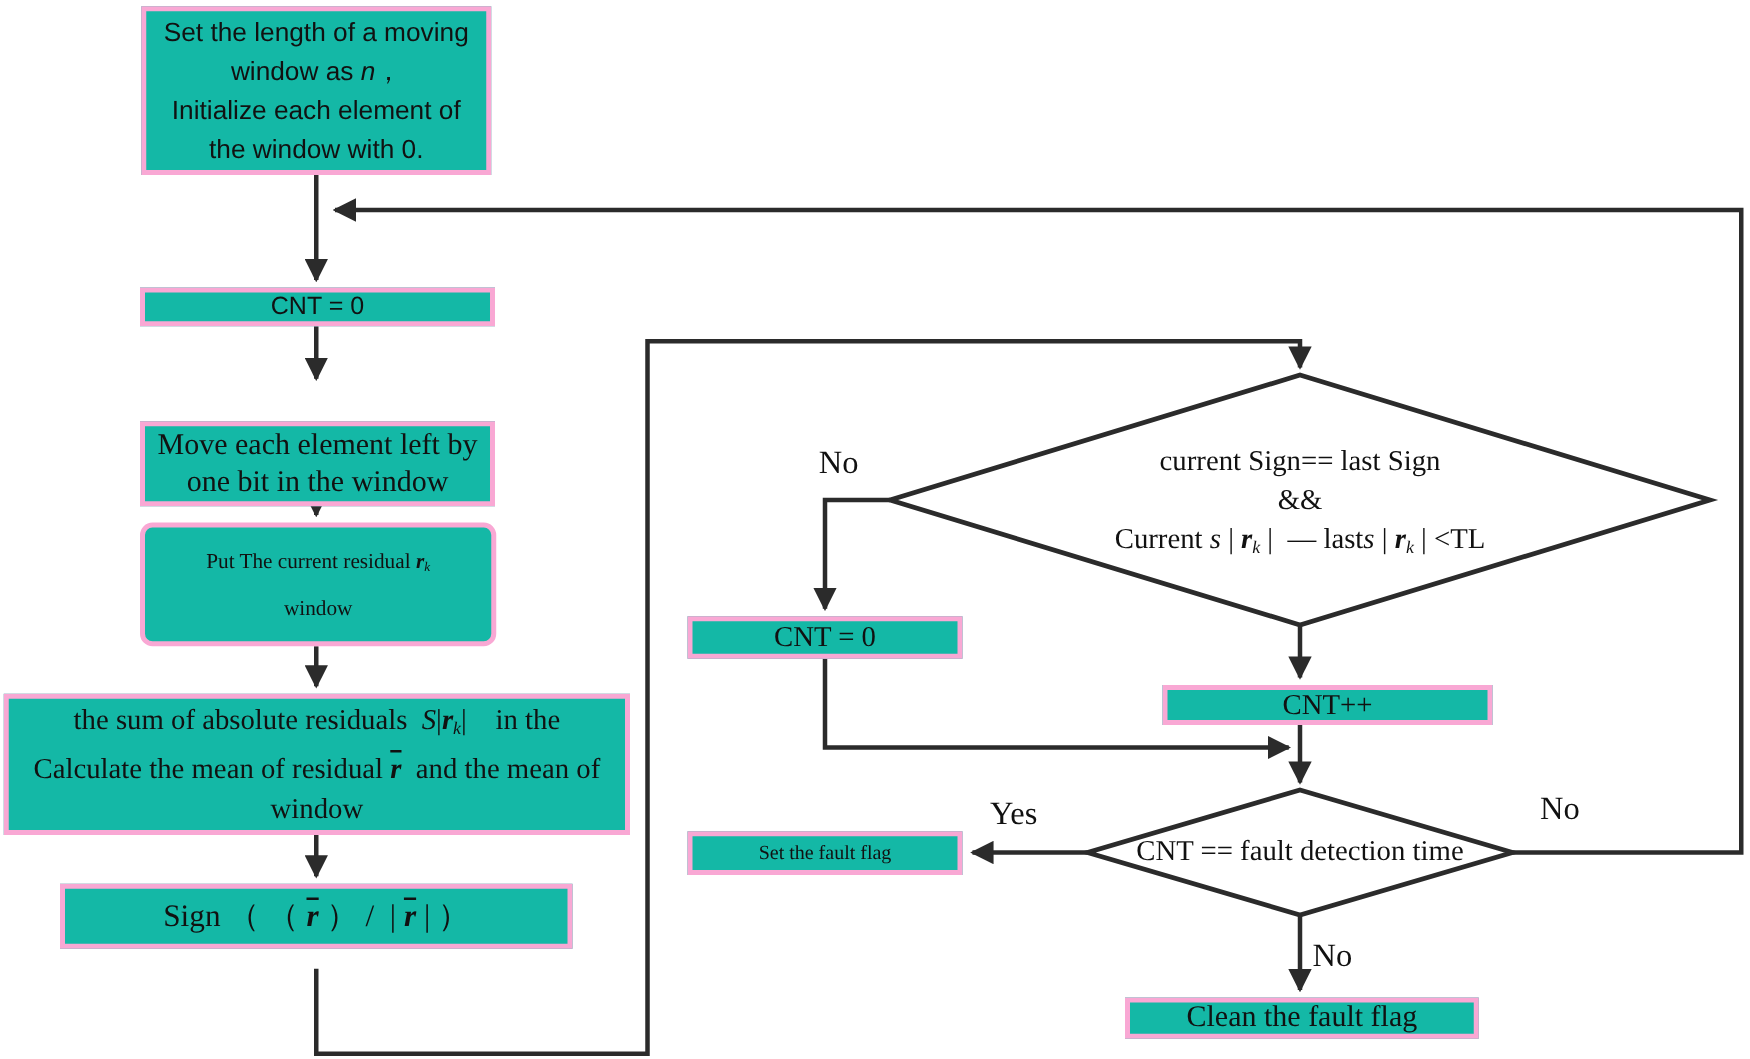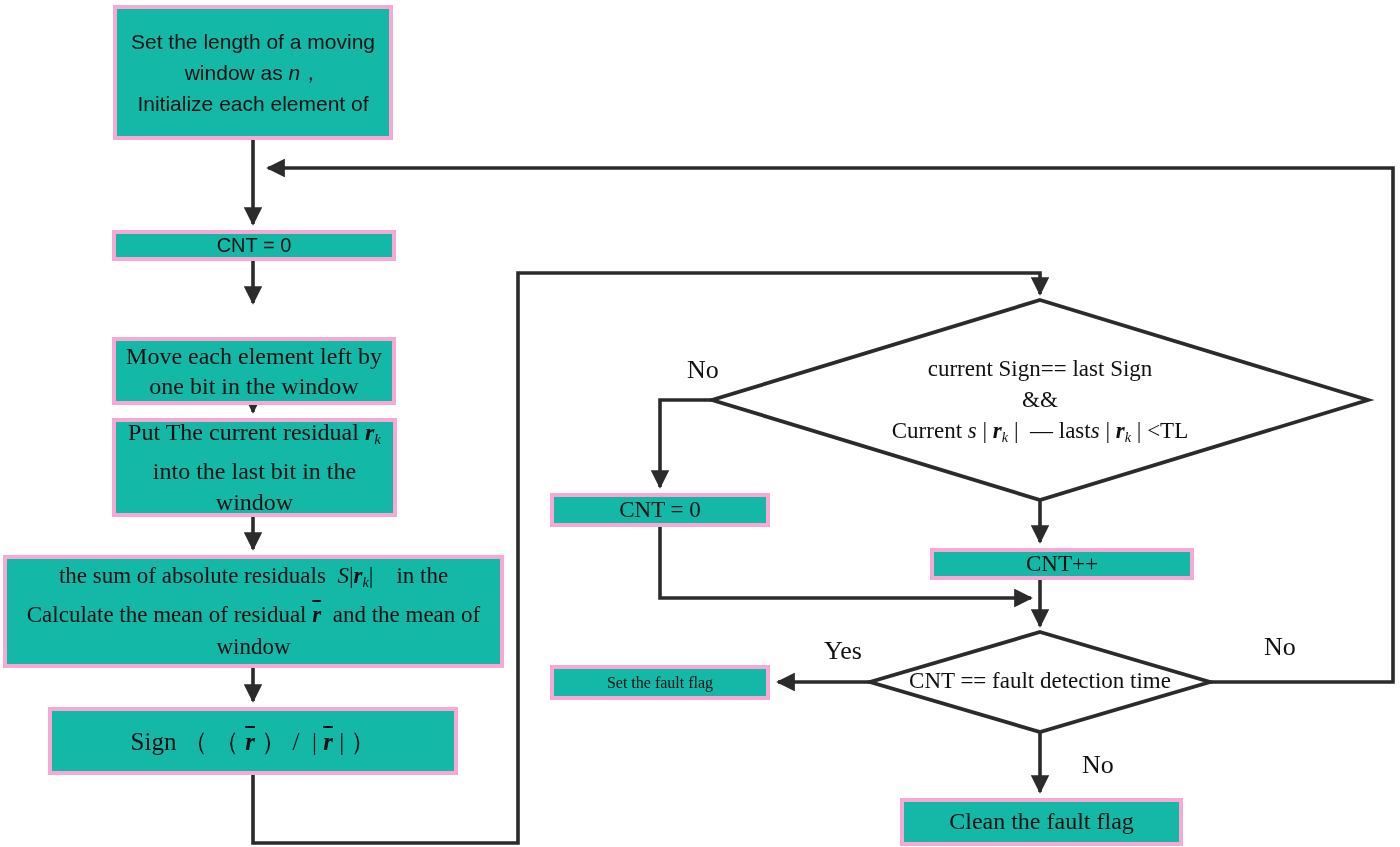--- a/index.html
+++ b/index.html
@@ -5,21 +5,21 @@
   html,body{margin:0;padding:0;background:#ffffff;}
   .stage{position:relative;width:1400px;height:847px;background:#ffffff;overflow:hidden;
          font-family:"Liberation Serif",serif;color:#111111;}
   .wires{position:absolute;left:0;top:0;}
   .node{position:absolute;box-sizing:border-box;background:#14b8a6;border:4px solid #f9a8d4;
         display:flex;flex-direction:column;justify-content:center;align-items:center;
         text-align:center;line-height:1.32;}
   .sans{font-family:"Liberation Sans",sans-serif;}
   .serif{font-family:"Liberation Serif",serif;}
   .diamond-text{position:absolute;text-align:center;font-family:"Liberation Serif",serif;}
-  .edge-label{position:absolute;font-family:"Liberation Serif",serif;font-size:26px;margin-left:32px;}
+  .edge-label{position:absolute;font-family:"Liberation Serif",serif;font-size:26px;}
   .rich-line{white-space:pre;}
   .seg-i{font-style:italic;}
   .seg-bi{font-style:italic;font-weight:bold;}
   .seg-bi-ov{font-style:italic;font-weight:bold;text-decoration:overline;}
   .seg-sub{font-style:italic;font-size:0.62em;vertical-align:-0.30em;}
 </style>
 </head>
 <body>
 
 <div class="stage">
@@ -48,52 +48,52 @@
     <g fill="#ffffff" stroke="#2b2b2b" stroke-width="3.8" stroke-linejoin="miter">
       <polygon points="1040,300 1368,400 1040,500 712,400"></polygon>
       <polygon points="1040,632 1210,682 1040,732 870,682"></polygon>
     </g>
   </svg>
 
   <div class="node sans" style="left:113px;top:5px;width:280px;height:135px;font-size:21px;line-height:31px;">
       <div class="rich-line"><span>Set the length of a moving</span></div>
       <div class="rich-line"><span>window as </span><span class="seg-i">n</span><span>，</span></div>
       <div class="rich-line"><span>Initialize each element of</span></div>
+      <div class="rich-line"><span>the window with 0.</span></div>
     </div>
 
   <div class="node sans" style="left:112px;top:230px;width:284px;height:31px;font-size:20px;">CNT = 0</div>
 
   <div class="node serif" style="left:112px;top:309px;width:284px;height:68px;font-size:24px;line-height:30px;margin-top:28px;">
       <div class="rich-line"><span>Move each element left by</span></div>
       <div class="rich-line"><span>one bit in the window</span></div>
     </div>
 
-  <div class="node serif" style="left:112px;top:418px;width:285px;height:99px;font-size:24px;line-height:31px;">
+  <div class="node serif" style="left:112px;top:418px;width:285px;height:99px;font-size:17px;line-height:31px;border-radius:10px;">
       <div class="rich-line"><span>Put The current residual </span><span class="seg-bi">r</span><span class="seg-sub">k</span></div>
-      <div class="rich-line"><span>into the last bit in the</span></div>
       <div class="rich-line"><span>window</span></div>
     </div>
 
   <div class="node serif" style="left:3px;top:555px;width:501px;height:113px;font-size:23px;line-height:32px;">
       <div class="rich-line"><span>the sum of absolute residuals  </span><span class="seg-i">S</span><span>|</span><span class="seg-bi">r</span><span class="seg-sub">k</span><span>|    in the</span></div>
       <div class="rich-line"><span>Calculate the mean of residual </span><span class="seg-bi-ov">r</span><span>  and the mean of</span></div>
       <div class="rich-line"><span>window</span></div>
     </div>
 
-  <div class="node serif" style="left:48px;top:707px;width:410px;height:68px;font-size:25px;">
+  <div class="node serif" style="left:48px;top:707px;width:410px;height:52px;font-size:25px;">
       <div class="rich-line"><span>Sign （ （ </span><span class="seg-bi-ov">r</span><span> ） /  | </span><span class="seg-bi-ov">r</span><span> | ）</span></div>
     </div>
 
   <div class="node serif" style="left:550px;top:493px;width:220px;height:34px;font-size:23px;">CNT = 0</div>
 
   <div class="node serif" style="left:930px;top:548px;width:264px;height:32px;font-size:23px;">CNT++</div>
 
   <div class="node serif" style="left:550px;top:665px;width:220px;height:35px;font-size:16px;">Set the fault flag</div>
 
-  <div class="node serif" style="left:900px;top:798px;width:283px;height:48px;font-size:24px;">Clean the fault flag</div>
+  <div class="node serif" style="left:900px;top:798px;width:283px;height:33px;font-size:24px;">Clean the fault flag</div>
 
   <div class="diamond-text" style="left:740px;top:353px;width:600px;font-size:23px;line-height:31px;">
       <div class="rich-line"><span>current Sign== last Sign</span></div>
       <div class="rich-line"><span>&amp;&amp;</span></div>
       <div class="rich-line"><span>Current </span><span class="seg-i">s</span><span> | </span><span class="seg-bi">r</span><span class="seg-sub">k</span><span> |  — last</span><span class="seg-i">s</span><span> | </span><span class="seg-bi">r</span><span class="seg-sub">k</span><span> | &lt;TL</span></div>
     </div>
 
   <div class="diamond-text" style="left:870px;top:668px;width:340px;font-size:23px;">CNT == fault detection time</div>
 
   <div class="edge-label" style="left:655px;top:355px;">No</div>

